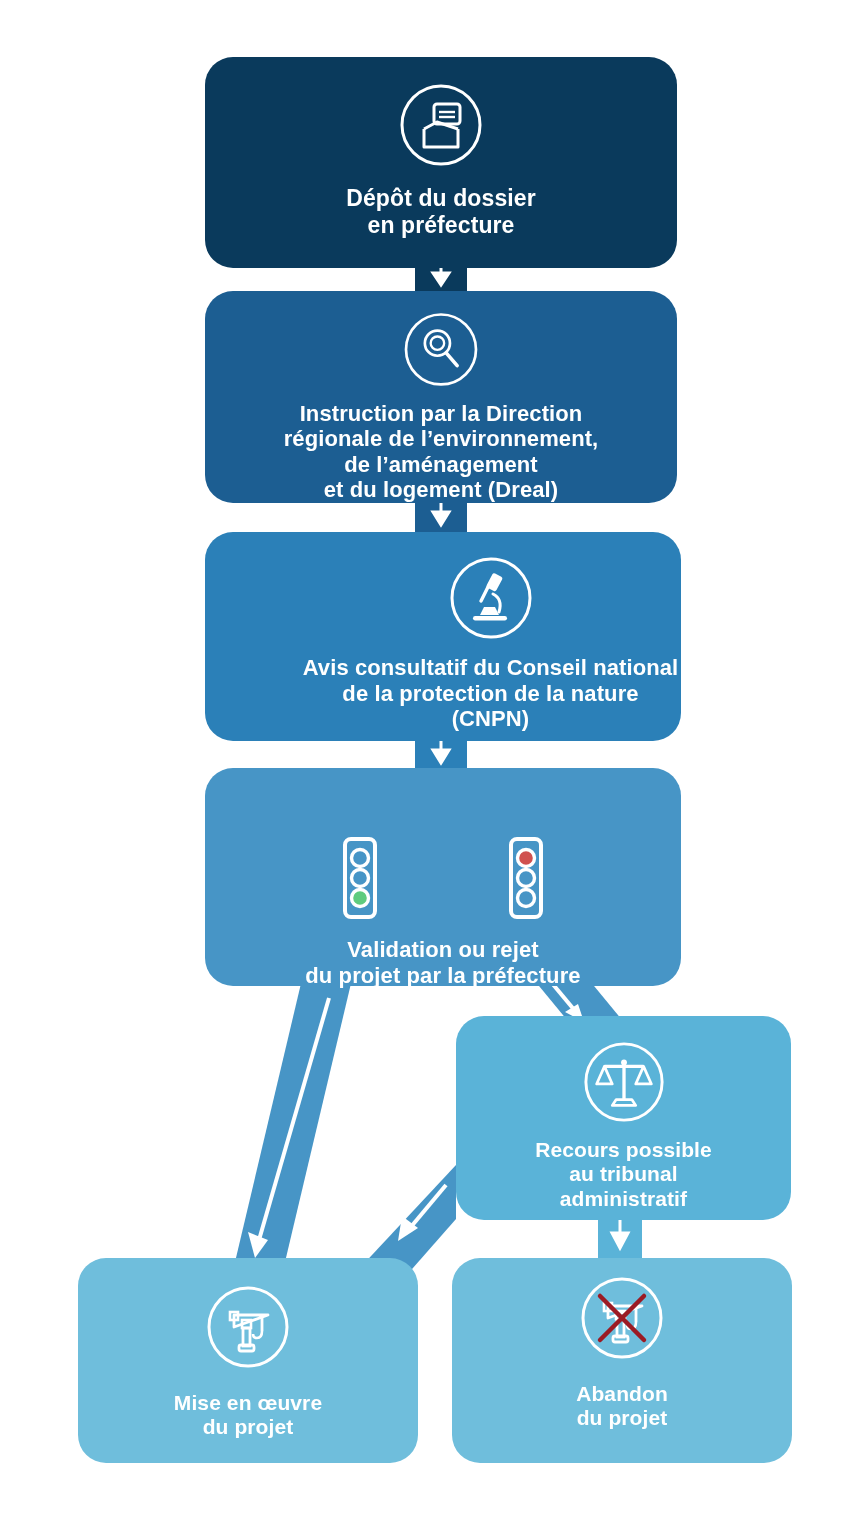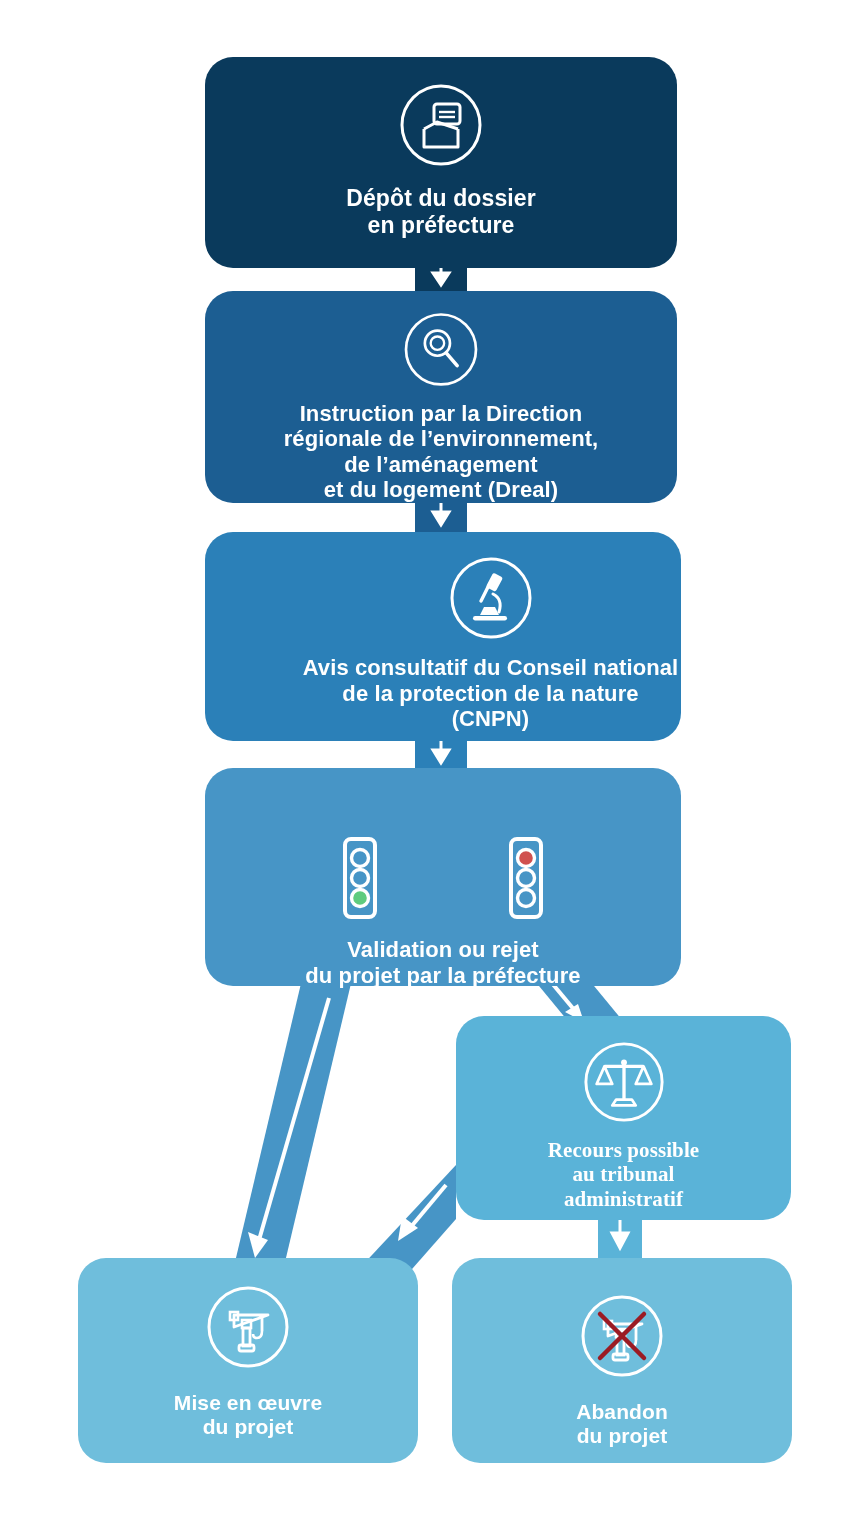--- a/index.html
+++ b/index.html
@@ -39,23 +39,23 @@
     color: #ffffff;
     line-height: 1.16;
     white-space: pre-line;
     letter-spacing: 0.1px;
   }
   
   #node-depot      { left: 205px; top: 57px;   width: 472px; height: 211px; padding-top: 24px; }
   #node-instruction{ left: 205px; top: 291px;  width: 472px; height: 212px; padding-top: 19px; }
   #node-avis       { left: 205px; top: 532px;  width: 549px; height: 209px; padding-top: 22px; margin-left: 11px; }
   #node-validation { left: 205px; top: 768px;  width: 476px; height: 218px; padding-top: 25px; margin-top: 42px; }
-  #node-recours    { left: 456px; top: 1016px; width: 335px; height: 204px; padding-top: 23px; font-family: Liberation Serif, serif; }
+  #node-recours    { left: 456px; top: 1016px; width: 335px; height: 204px; padding-top: 23px; }
   #node-mise       { left: 78px;  top: 1258px; width: 340px; height: 205px; padding-top: 25px; align-items: center; }
-  #node-abandon    { left: 452px; top: 1258px; width: 340px; height: 205px; padding-top: 34px; }
+  #node-abandon    { left: 452px; top: 1258px; width: 340px; height: 205px; padding-top: 16px; }
 
   #node-depot .node-label      { font-size: 23px; margin-top: 16px; }
   #node-instruction .node-label{ font-size: 22px; margin-top: 12px; }
   #node-avis .node-label       { font-size: 22px; margin-top: 13px; }
   #node-validation .node-label { font-size: 22px; margin-top: 16px; }
   #node-recours .node-label    { font-size: 21px; margin-top: 13px; }
   #node-mise .node-label       { font-size: 21px; margin-top: 20px; }
   #node-abandon .node-label    { font-size: 21px; margin-top: 20px; }
 
   .traffic-row {

